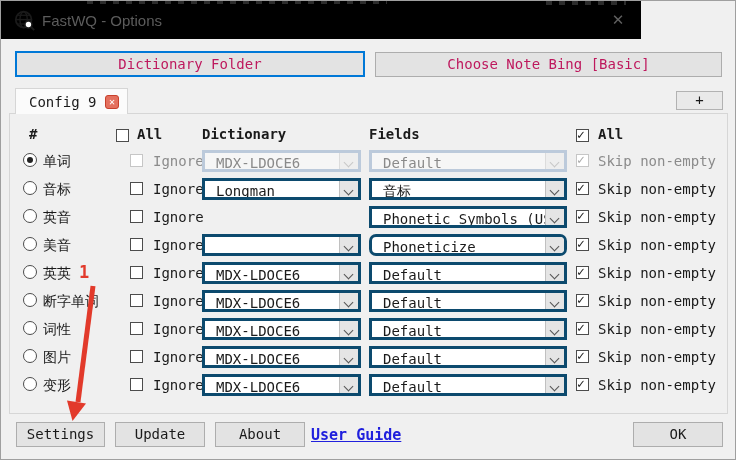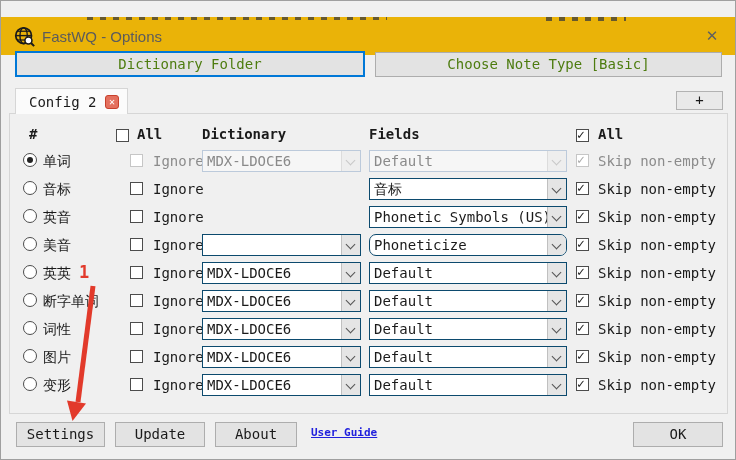--- a/index.html
+++ b/index.html
@@ -1,28 +1,28 @@
 <!DOCTYPE html>
 <html><head>
 <meta charset="utf-8">
 <style>
   * { margin:0; padding:0; box-sizing:border-box; }
   html,body { width:736px; height:460px; }
   body { font-family:"DejaVu Sans Mono","Liberation Mono",monospace; font-size:14px; color:#1a1a1a; }
   .window { position:relative; width:736px; height:460px; background:#f0f0f0; border:1px solid #9f9f9f; overflow:hidden; }
 
   
-  .titlebar { position:absolute; left:0; top:0; width:734px; height:38px; background:#eab308;margin-top:16px; }
+  .titlebar { position:absolute; left:0; top:0; width:640px; height:38px; background:#000000; }
   .title-icon { position:absolute; left:13px; top:9px; width:21px; height:21px; }
   .title-text { position:absolute; left:41px; top:0; height:38px; line-height:40px; font-family:"Liberation Sans","DejaVu Sans",sans-serif; font-size:15px; color:#5c5c5c; }
   .close-btn { position:absolute; right:6px; top:0; width:34px; height:38px; text-align:center; line-height:38px; color:#606060; font-size:15px; font-family:"DejaVu Sans",sans-serif; cursor:default; }
   .artifact { position:absolute; top:0; height:3px; background:repeating-linear-gradient(90deg,#3a3a3a 0 6px,transparent 6px 13px); opacity:.75; }
 
   
-  .btn { position:absolute; background:#e3e3e3; border:1px solid #adadad; text-align:center; font-size:14px; color:#4d7c0f; cursor:default; }
+  .btn { position:absolute; background:#e3e3e3; border:1px solid #adadad; text-align:center; font-size:14px; color:#be185d; cursor:default; }
   .btn-focus { border:2px solid #0078d7; background:#e3e3e3; }
   #btn-dict { left:14px; top:50px; width:350px; height:26px; line-height:22px; }
   #btn-note { left:374px; top:51px; width:347px; height:25px; line-height:23px; }
 
   
   .tab { position:absolute; left:14px; top:87px; width:113px; height:26px; background:#fbfbfb; border:1px solid #d6d6d6; border-bottom:none; z-index:3; }
   .tab-label { position:absolute; left:13px; top:0; height:25px; line-height:26px; font-size:14px; }
   .tab-close { position:absolute; left:89px; top:6px; width:14px; height:14px; background:#e4705e; border:1px solid #c8402c; border-radius:3px; color:#fff; font-size:10px; font-weight:bold; text-align:center; line-height:12px; }
   .plus-btn { position:absolute; left:675px; top:90px; width:47px; height:19px; background:#e9e9e9; border:1px solid #b2b2b2; text-align:center; line-height:16px; font-size:14px; }
 
@@ -34,34 +34,34 @@
 
   
   .cb { display:inline-block; width:13px; height:13px; background:#fff; border:1px solid #4c4c4c; position:relative; vertical-align:middle; }
   .cb.checked::after { content:"✓"; position:absolute; left:0px; top:-3px; font-size:13px; font-weight:bold; color:#222; }
   .cb.dis { border-color:#c6c6c6; }
   .cb.dis.checked::after { color:#ababab; }
   .radio { display:inline-block; width:14px; height:14px; border:1px solid #4c4c4c; border-radius:50%; background:#fff; position:relative; vertical-align:middle; }
   .radio.sel::after { content:""; position:absolute; left:3px; top:3px; width:6px; height:6px; border-radius:50%; background:#222; }
   .gray { color:#8b8b8b; }
 
-  .select { position:absolute; height:22px; background:#fff; border:1px solid #0c4a6e; line-height:20px; padding-left:4px; overflow:hidden; white-space:nowrap; }
+  .select { position:absolute; height:22px; background:#fff; border:3px solid #0c4a6e; line-height:20px; padding-left:11px; overflow:hidden; white-space:nowrap; }
   .select .arrow-box { position:absolute; right:0; top:0; width:19px; height:20px; background:#e5e5e5; border-left:1px solid #c0c0c0; }
   .select .chev { position:absolute; right:6px; top:6px; width:7px; height:7px; border-left:1px solid #555; border-bottom:1px solid #555; transform:rotate(-45deg); }
   .select.dis { background:#f6f6f6; border-color:#bccadb; color:#8a8a8a; }
   .select.dis .arrow-box { background:#eeeeee; border-left-color:#dcdcdc; }
   .select.dis .chev { border-color:#c8c8c8; }
 
   
   .fbtn { position:absolute; top:421px; height:25px; background:#e3e3e3; border:1px solid #adadad; text-align:center; line-height:23px; font-size:14px; }
   #btn-settings { left:15px;  width:89px; }
   #btn-update   { left:114px; width:90px; }
-  #btn-about    { left:214px; width:82px; }
+  #btn-about    { left:214px; width:90px; }
   #btn-ok       { left:632px; width:90px; }
-  .link { position:absolute; left:310px; top:425px; font-size:11px; font-weight:bold; color:#2020dd; text-decoration:underline; cursor:pointer; }
+  .link { position:absolute; left:310px; top:425px; font-size:15px; font-weight:bold; color:#2020dd; text-decoration:underline; cursor:pointer; }
 
   
   .anno-num { position:absolute; left:78px; top:261px; color:#e23a2b; font-size:17px; font-weight:bold; z-index:60; }
   .anno-arrow { position:absolute; left:0; top:0; width:736px; height:460px; pointer-events:none; z-index:60; }
 </style>
 </head>
 <body>
 
 <div class="window">
 
@@ -75,24 +75,24 @@
       <circle cx="16.5" cy="16.5" r="4" fill="#fff" stroke="#1b1b1b" stroke-width="1.8"></circle>
       <line x1="19.5" y1="19.5" x2="23" y2="23" stroke="#1b1b1b" stroke-width="2.4"></line>
     </svg>
     <span class="title-text">FastWQ - Options</span>
     <span class="close-btn">✕</span>
     <div class="artifact" style="left:86px;width:300px;"></div>
     <div class="artifact" style="left:545px;width:80px;height:4px;"></div>
   </div>
 
   <div class="btn btn-focus" id="btn-dict">Dictionary Folder</div>
-  <div class="btn" id="btn-note">Choose Note Type [Basic]</div>
+  <div class="btn" id="btn-note">Choose Note Bing [Basic]</div>
 
   <div class="tab">
-    <span class="tab-label">Config 2</span>
+    <span class="tab-label">Config 9</span>
     <span class="tab-close">✕</span>
   </div>
   <div class="plus-btn">+</div>
 
   <div class="pane"></div>
 
   <div class="hdr" style="left:28px;">#</div>
   <span class="cb" style="position:absolute; left:115px; top:128px; z-index:2;"></span>
   <div class="hdr" style="left:136px;">All</div>
   <div class="hdr" style="left:201px;">Dictionary</div>
@@ -109,20 +109,21 @@
         <div class="select dis" style="left: 201px; top: 0px; width: 159px;"><span>MDX-LDOCE6</span><span class="arrow-box"></span><span class="chev"></span></div>
         <div class="select dis" style="left: 368px; top: 0px; width: 198px;"><span>Default</span><span class="arrow-box"></span><span class="chev"></span></div>
         <span class="cb checked dis" style="position: absolute; left: 575px; top: 4px;"></span>
         <span class="cell gray" style="left: 597px; top: 0px;">Skip non-empty</span>
       </div>
       <div style="position: absolute; left: 0px; top: 177px; width: 736px; height: 22px; z-index: 2;">
         <span class="radio" style="position: absolute; left: 22px; top: 3px;"></span>
         <span class="cell" style="left: 42px; top: 0px;">音标</span>
         <span class="cb" style="position: absolute; left: 129px; top: 4px;"></span>
         <span class="cell" style="left: 152px; top: 0px;">Ignore</span>
+        <div class="select" style="left: 201px; top: 0px; width: 159px;"><span>Longman</span><span class="arrow-box"></span><span class="chev"></span></div>
         <div class="select" style="left: 368px; top: 0px; width: 198px;"><span>音标</span><span class="arrow-box"></span><span class="chev"></span></div>
         <span class="cb checked" style="position: absolute; left: 575px; top: 4px;"></span>
         <span class="cell" style="left: 597px; top: 0px;">Skip non-empty</span>
       </div>
       <div style="position: absolute; left: 0px; top: 205px; width: 736px; height: 22px; z-index: 2;">
         <span class="radio" style="position: absolute; left: 22px; top: 3px;"></span>
         <span class="cell" style="left: 42px; top: 0px;">英音</span>
         <span class="cb" style="position: absolute; left: 129px; top: 4px;"></span>
         <span class="cell" style="left: 152px; top: 0px;">Ignore</span>
         <div class="select" style="left: 368px; top: 0px; width: 198px;"><span>Phonetic Symbols (US)</span><span class="arrow-box"></span><span class="chev"></span></div>

